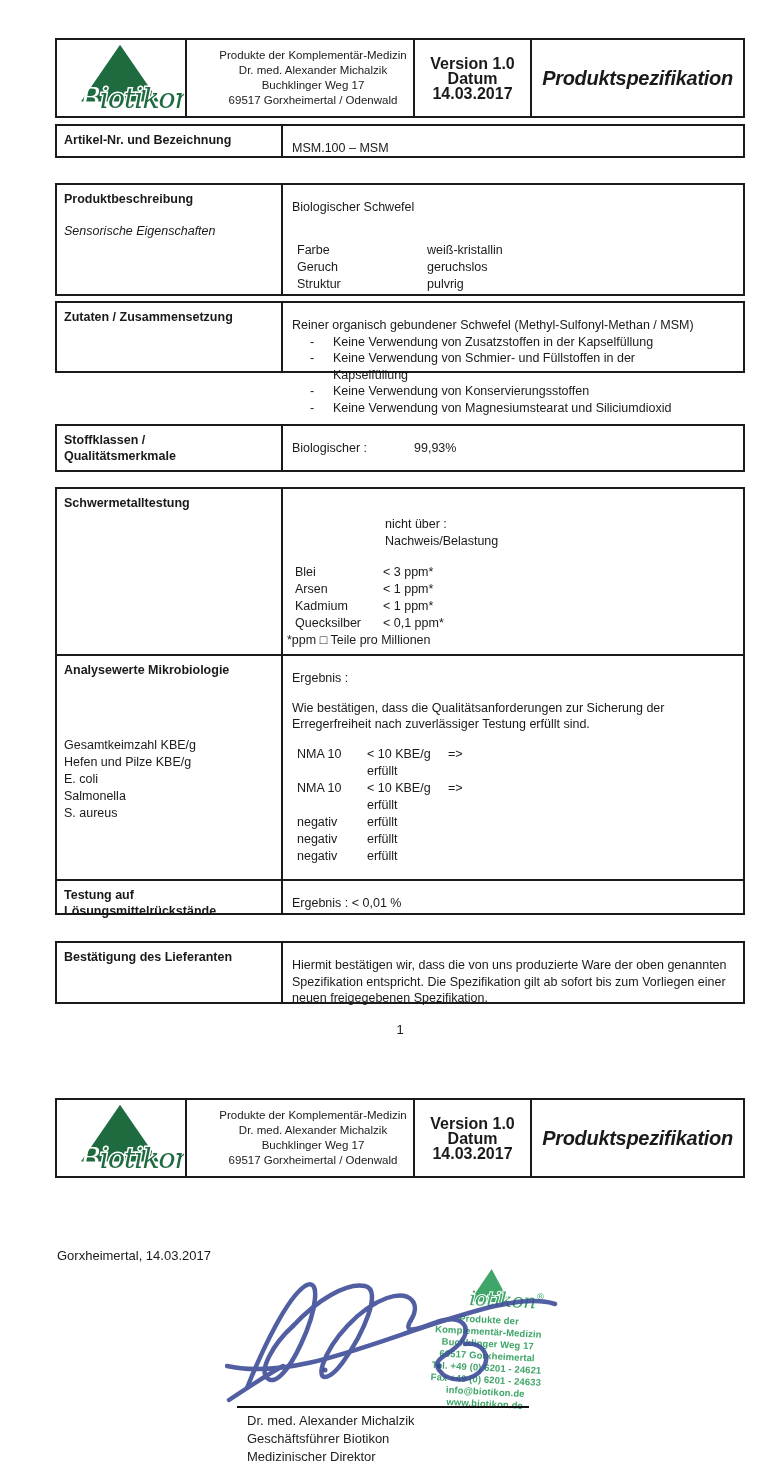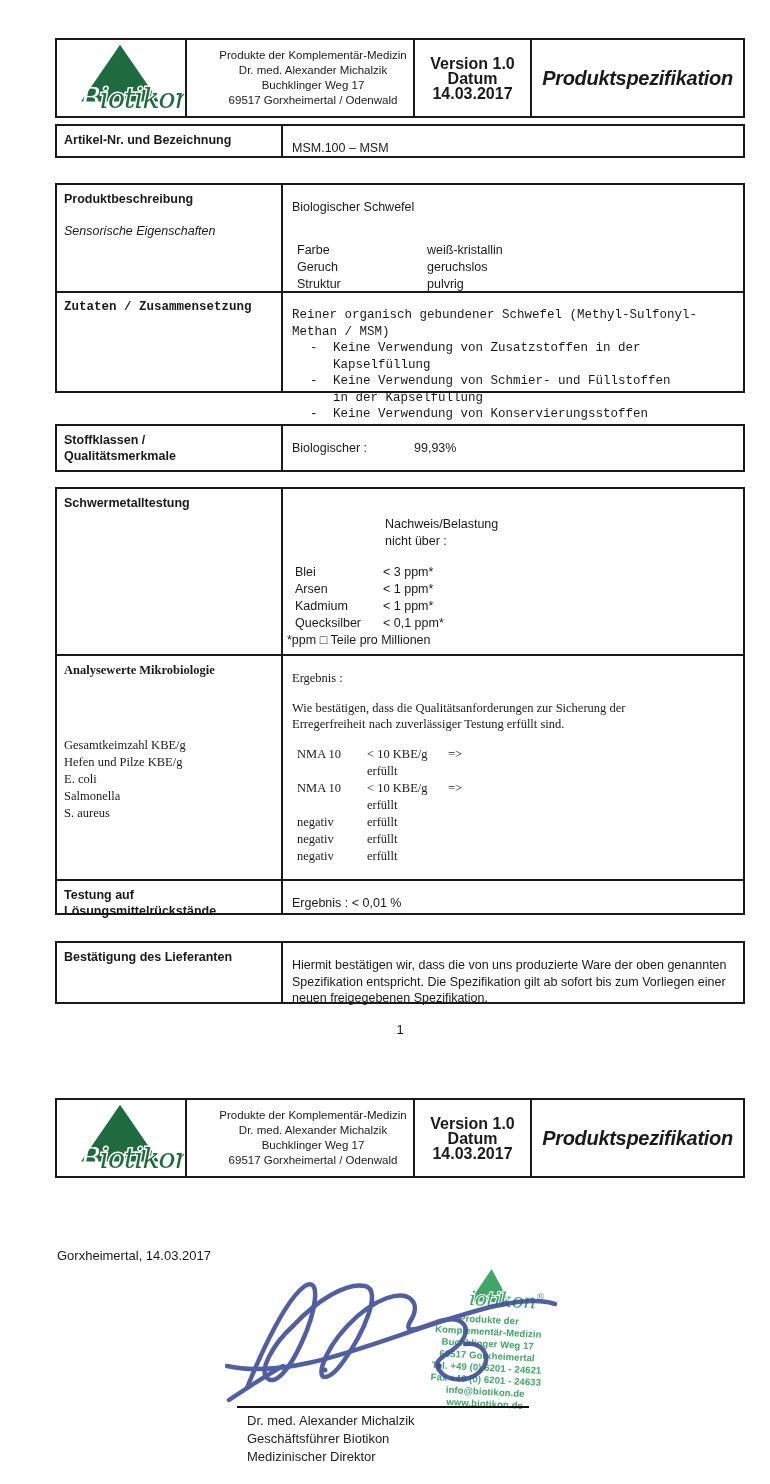--- a/index.html
+++ b/index.html
@@ -17,24 +17,24 @@
   .hdr-version{width:115px;flex-shrink:0;border-right:2px solid #1a1a1a;display:flex;flex-direction:column;
                justify-content:center;text-align:center;font-size:16px;line-height:15px;font-weight:bold;}
   .hdr-title{flex:1;display:flex;align-items:center;justify-content:center;
              font-size:20px;font-weight:bold;font-style:italic;letter-spacing:-0.3px;white-space:nowrap;}
   .logo-script{font-family:"DejaVu Serif",serif;font-style:italic;}
 
   
   #hdr1{top:38px;height:80px;}
   #artikel{top:124px;height:34px;}
   #produkt{top:183px;height:113px;}
-  #zutaten{top:291px;height:102px;font-family:Liberation Mono, monospace;}
+  #zutaten{top:301px;height:72px;}
   #stoffklassen{top:424px;height:48px;}
   #schwermetall{top:487px;height:178px;}
-  #mikro{top:654px;height:252px;font-family:Liberation Serif, serif;}
+  #mikro{top:654px;height:252px;}
   #testung{top:879px;height:36px;}
   #bestaetigung{top:941px;height:63px;}
   #hdr2{top:1098px;height:80px;}
 
   .sublabel{font-style:italic;font-weight:normal;margin-top:16px;}
   .props{display:grid;grid-template-columns:130px auto;margin:26px 0 0 5px;line-height:17px;}
   .bullets{display:grid;grid-template-columns:16px auto;column-gap:7px;margin-left:18px;max-width:378px;line-height:16.5px;}
   .bullets .dash{text-align:left;}
   .stk{display:grid;grid-template-columns:122px auto;}
   .sm-head{margin:13px 0 0 93px;}
@@ -131,22 +131,22 @@
         <span>Biologischer :</span>
         <span>99,93%</span>
       </div>
     </div>
   </div>
 
   <div class="box" id="schwermetall">
     <div class="lcell">Schwermetalltestung</div>
     <div class="vcell">
       <div class="sm-head">
+        <div>nicht über :</div>
         <div>Nachweis/Belastung</div>
-        <div>nicht über :</div>
       </div>
       <div class="sm-rows">
         <span>Blei</span>
         <span>&lt; 3 ppm*</span>
         <span>Arsen</span>
         <span>&lt; 1 ppm*</span>
         <span>Kadmium</span>
         <span>&lt; 1 ppm*</span>
         <span>Quecksilber</span>
         <span>&lt; 0,1 ppm*</span>

